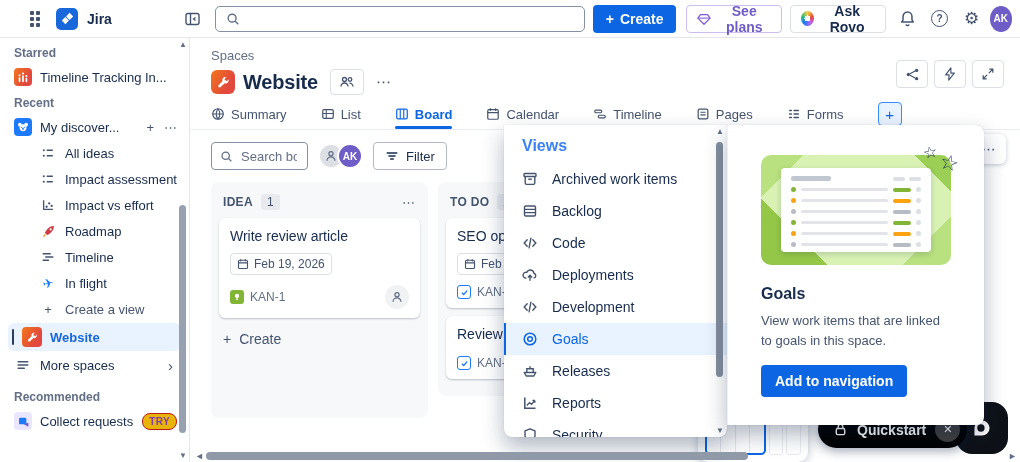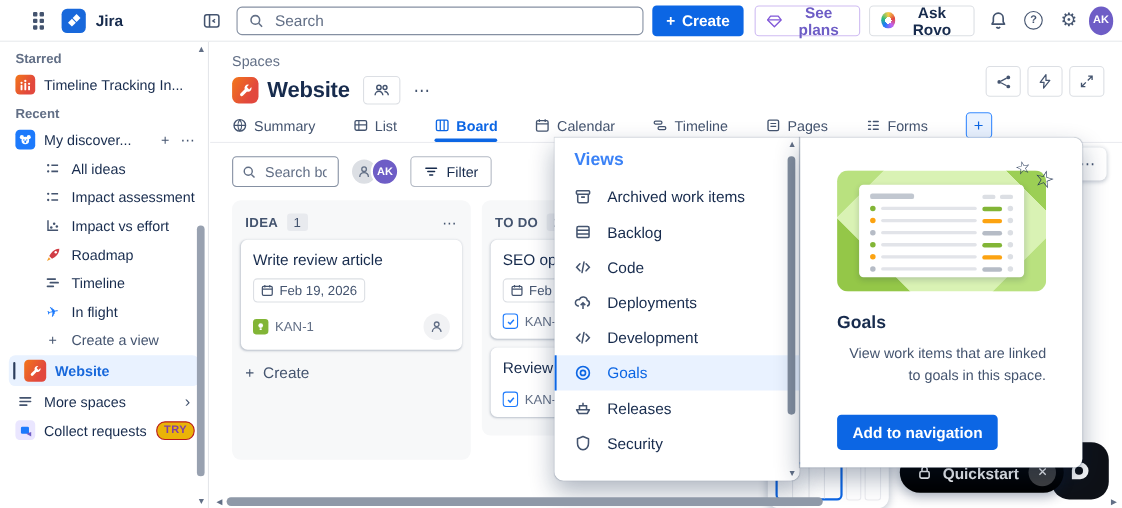--- a/index.html
+++ b/index.html
@@ -146,21 +146,21 @@
   .ic-row{display:flex;align-items:center;gap:5px;margin:6px 0;}
   .dot{width:5px;height:5px;border-radius:50%;flex:none;}
   .ln{flex:1;height:3px;background:#e2e4e9;border-radius:2px;}
   .bar{width:18px;height:4px;border-radius:2px;flex:none;}
   .enddot{width:5px;height:5px;border-radius:50%;background:#dcdfe4;flex:none;}
   .c-green{background:#82b536;} .c-orange{background:#fca311;} .c-gray{background:#b6bcc6;}
   .star{position:absolute;color:#243757;}
   .star1{right:14px;top:-12px;font-size:16px;transform:rotate(-12deg);}
   .star2{right:-8px;top:-4px;font-size:21px;transform:rotate(14deg);}
   .flyout-title{margin:20px 33px 0;font-size:16px;font-weight:700;color:#172b4d;}
-  .flyout-desc{margin:8px 33px 12px;font-size:13px;color:#44546f;line-height:1.5;text-align:right;}
+  .flyout-desc{margin:8px 33px 0;font-size:13px;color:#44546f;line-height:1.5;}
   .flyout-btn{margin:15px 33px 0;background:#0c66e4;color:#fff;border:none;border-radius:4px;padding:8px 14px;
               font-size:14px;font-weight:600;cursor:pointer;font-family:inherit;}
   
   .mini-board{position:absolute;left:698px;top:413px;width:110px;height:49px;background:#fff;border-radius:10px;
               box-shadow:0 2px 8px rgba(9,30,66,.25);z-index:3;display:flex;gap:3px;padding:7px;box-sizing:border-box;cursor:pointer;}
   .mb-main{width:62px;height:100%;border:2px solid #0c66e4;border-radius:5px;display:flex;box-sizing:border-box;}
   .mb-main i{flex:1;border-right:1px solid #e6e8ec;}
   .mb-main i:last-child{border-right:none;}
   .mb-cell{width:15px;height:100%;border:1px solid #ebecf0;border-radius:3px;box-sizing:border-box;}
   .quickstart{position:absolute;left:818px;top:411px;height:37px;border-radius:19px;background:#000000;color:#fff;
@@ -209,21 +209,20 @@
           </svg>
       </button>
     </div>
     <div class="search-wrap">
       <span>
         <svg width="14" height="14" viewBox="0 0 16 16">
             <circle cx="7" cy="7" r="4.5" fill="none" stroke="currentColor" stroke-width="1.6"></circle>
             <path d="M10.5 10.5 L14 14" stroke="currentColor" stroke-width="1.6"></path>
           </svg>
       </span>
-      <input placeholder="Search" style="">
     </div>
     <button class="create-btn">
       <span>+</span>
       <span>Create</span>
     </button>
     <button class="plans-btn">
       <span>
         <svg width="14" height="14" viewBox="0 0 16 16">
             <path d="M4 3 h8 l3 4 -7 7 -7-7Z" fill="none" stroke="#8057d8" stroke-width="1.4" stroke-linejoin="round"></path>
             <path d="M1 7 h14" stroke="#8057d8" stroke-width="1.2"></path>
@@ -355,20 +354,21 @@
     <div class="sb-row">
       <span class="sb-ic" style="width:18px;">
         <svg width="14" height="14" viewBox="0 0 16 16">
             <path d="M2.5 4.2 h11 M2.5 8 h11 M2.5 11.8 h7" stroke="currentColor" stroke-width="1.7" stroke-linecap="round"></path>
           </svg>
       </span>
       <span>More spaces</span>
       <span class="chev">›</span>
     </div>
 
+    <div class="sb-label" style="margin-top:6px;">Recommended</div>
     <div class="sb-row">
       <span class="tile lav">
         <svg width="13" height="13" viewBox="0 0 16 16">
             <rect x="2.5" y="3.5" width="9" height="8" rx="1.5" fill="#1d7afc"></rect>
             <path d="M8.5 11.5 l5.5 3 v-5Z" fill="#6e5dc6"></path>
           </svg>
       </span>
       <span>Collect requests</span>
       <span class="try-badge">TRY</span>
     </div>
@@ -662,20 +662,29 @@
           <svg width="16" height="16" viewBox="0 0 16 16">
             <path d="M2.2 9.5 h11.6 l-2 3.5 h-7.6Z" fill="none" stroke="currentColor" stroke-width="1.4" stroke-linejoin="round"></path>
             <path d="M4.8 9.5 V5.8 h6.4 v3.7 M8 5.8 V3.2" fill="none" stroke="currentColor" stroke-width="1.4"></path>
           </svg>
         </span>
       <span>Releases</span>
     </div>
     <div class="menu-item">
       <span class="mi">
           <svg width="16" height="16" viewBox="0 0 16 16">
+            <path d="M2.8 2.5 V13.2 H13.5" fill="none" stroke="currentColor" stroke-width="1.5"></path>
+            <path d="M4.8 10.6 L7.6 7.6 9.6 9.2 12.8 5.4 M12.8 5.4 h-2.4 M12.8 5.4 v2.4" fill="none" stroke="currentColor" stroke-width="1.4"></path>
+          </svg>
+        </span>
+      <span>Reports</span>
+    </div>
+    <div class="menu-item">
+      <span class="mi">
+          <svg width="16" height="16" viewBox="0 0 16 16">
             <path d="M8 1.8 L13 3.9 V8 a5.6 5.6 0 0 1-5 5.9 A5.6 5.6 0 0 1 3 8 V3.9Z" fill="none" stroke="currentColor" stroke-width="1.4" stroke-linejoin="round"></path>
           </svg>
         </span>
       <span>Security</span>
     </div>
 
     <div class="menu-scroll">
       <span class="sb-arrow" style="top:0;">▲</span>
       <span class="menu-thumb"></span>
       <span class="sb-arrow" style="bottom:0;">▼</span>

